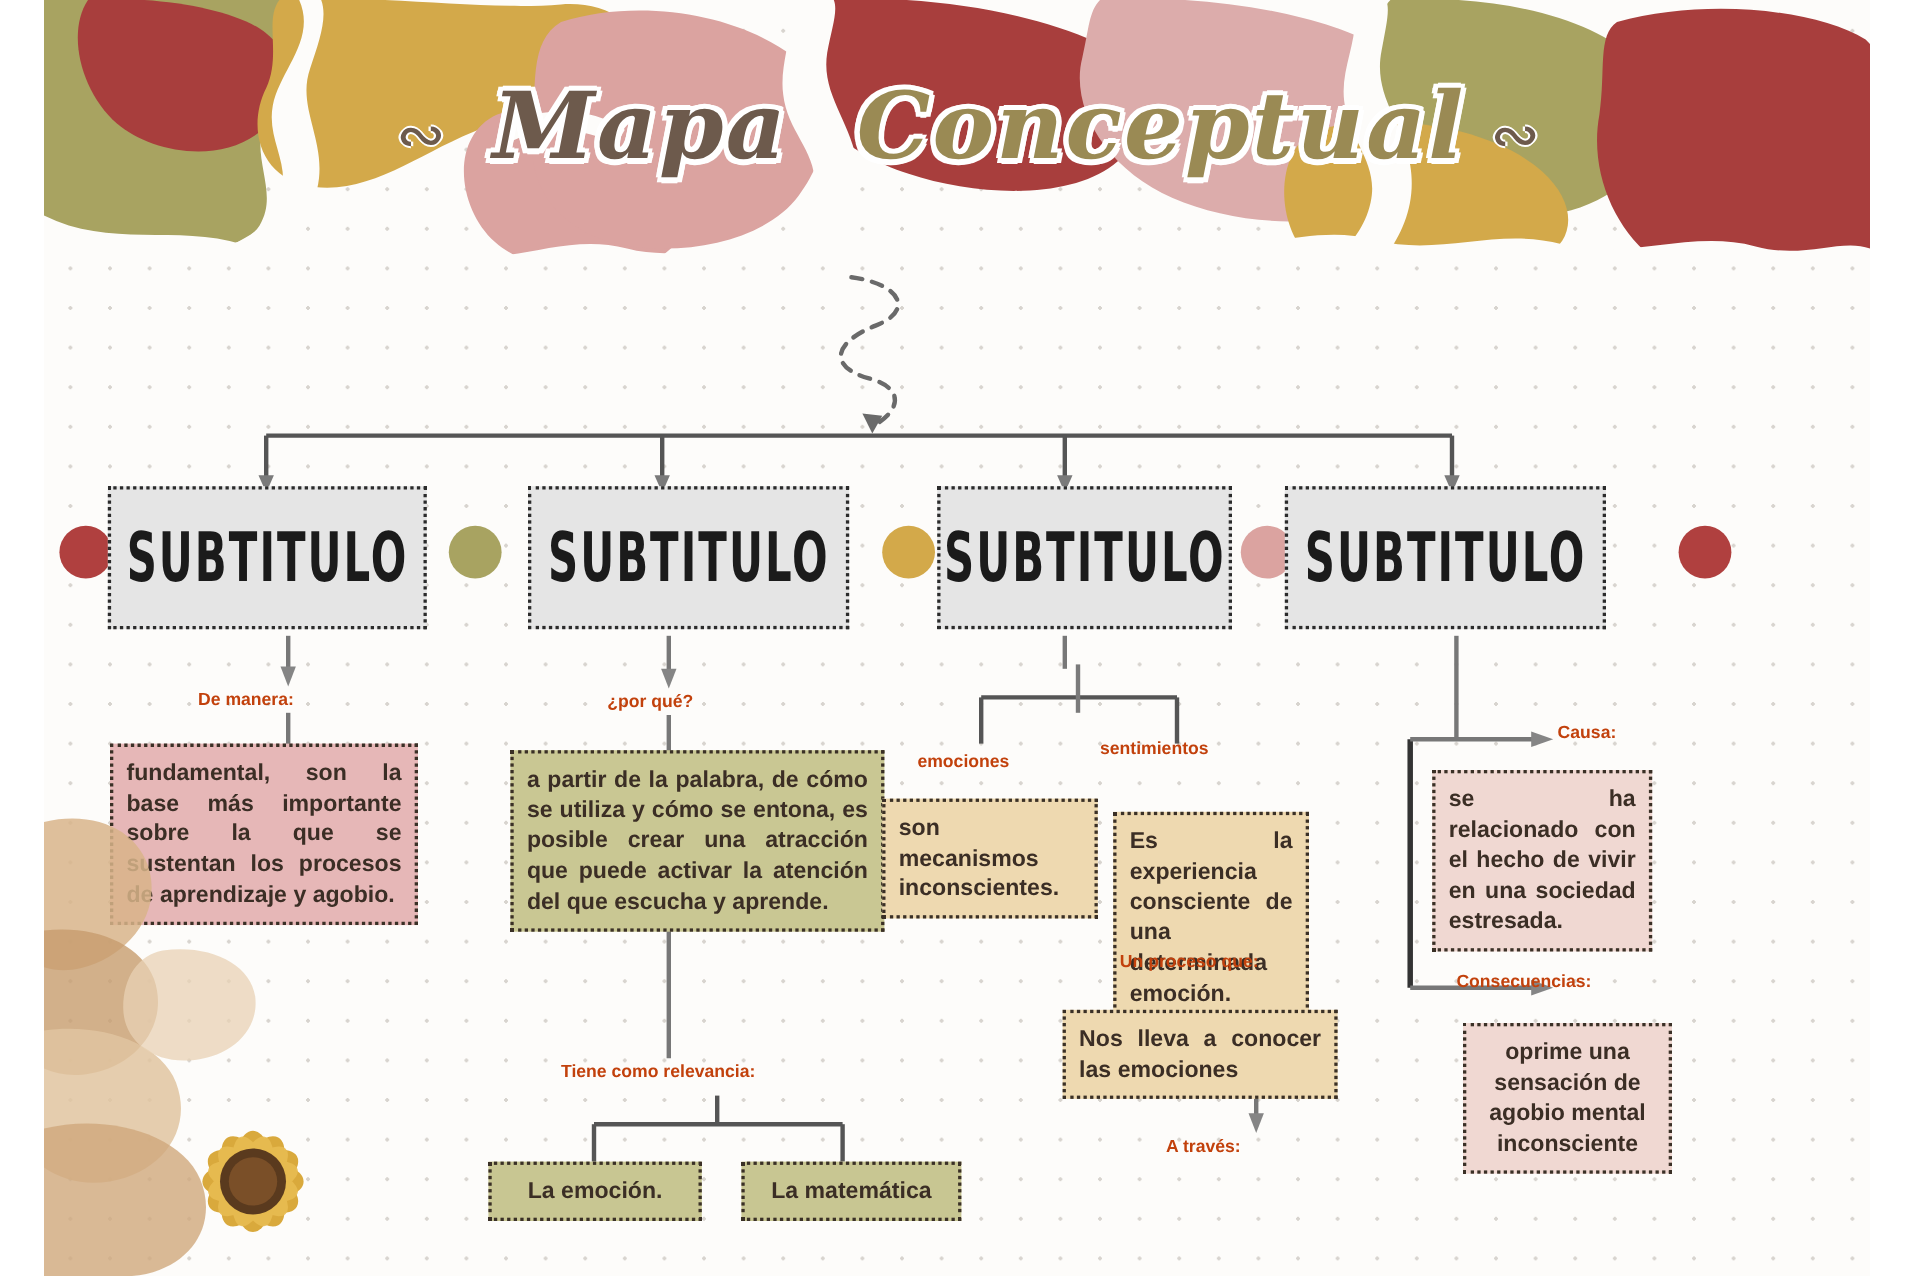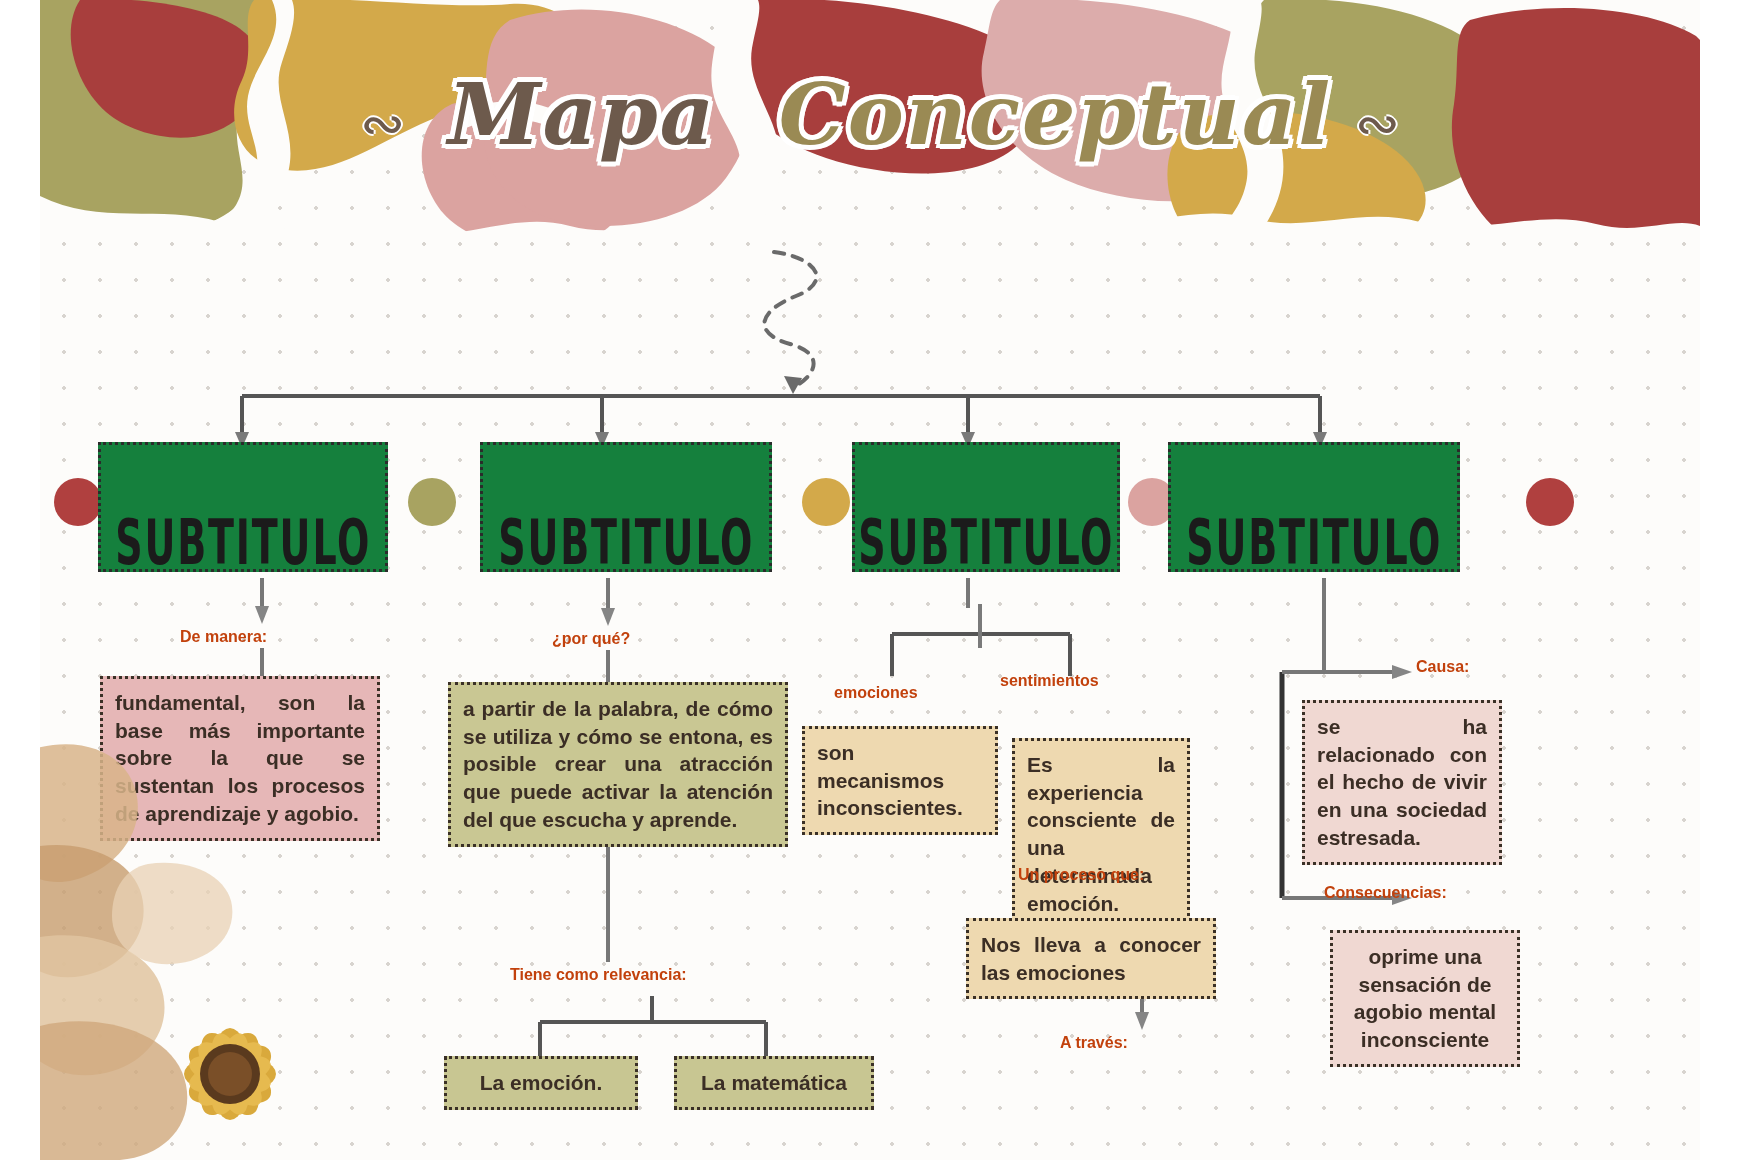--- a/index.html
+++ b/index.html
@@ -64,22 +64,22 @@
   
   #squiggle{position:absolute;left:700px;top:248px;width:120px;height:160px;}
 
   
   #bracket{position:absolute;left:0;top:390px;width:1660px;height:70px;}
 
   
   .sub-box{
     position:absolute;
     border:3px dotted #2b2b2b;
-    background:#15803d;
-    display:flex;align-items:flex-end;justify-content:center;
+    background:#e5e5e5;
+    display:flex;align-items:center;justify-content:center;
     box-sizing:border-box;
   }
   .sub-box span{
     font-family:"DejaVu Sans Condensed","DejaVu Sans", sans-serif;
     font-weight:bold;
     font-size:46px;
     letter-spacing:2px;
     color:#1b1b1b;
     transform:scaleY(1.35) scaleX(.92);
     display:inline-block;
@@ -100,21 +100,21 @@
   }
   .cbox.center{text-align:center;}
   .label{
     position:absolute;
     font-weight:bold;font-size:16px;color:#c2410c;white-space:nowrap;
   }
 
   
   .fill-pink{background:#e6b7b7;}
   .fill-pink-lt{background:#f0d8d2;}
-  .fill-olive{background:#c9c793;}
+  .fill-olive{background:#c9c793;margin-left:16px;}
   .fill-olive-2{background:#c8c692;}
   .fill-tan{background:#eed9b0;}
 
   
   #wires{position:absolute;left:0;top:0;width:1660px;height:1160px;pointer-events:none;}
 
   
   #collage{position:absolute;left:0;bottom:0;width:430px;height:430px;overflow:hidden;}
 </style>
 </head>

